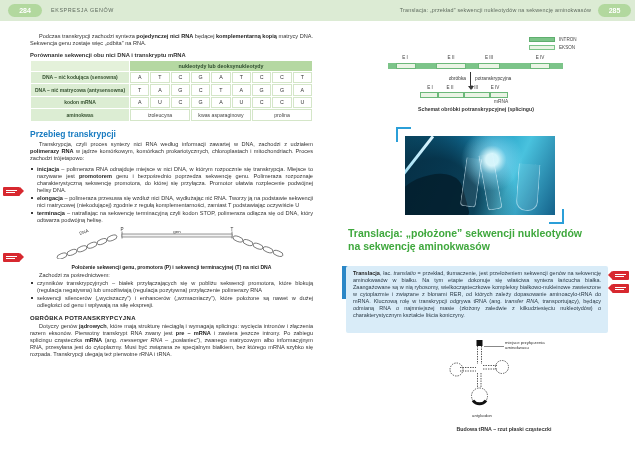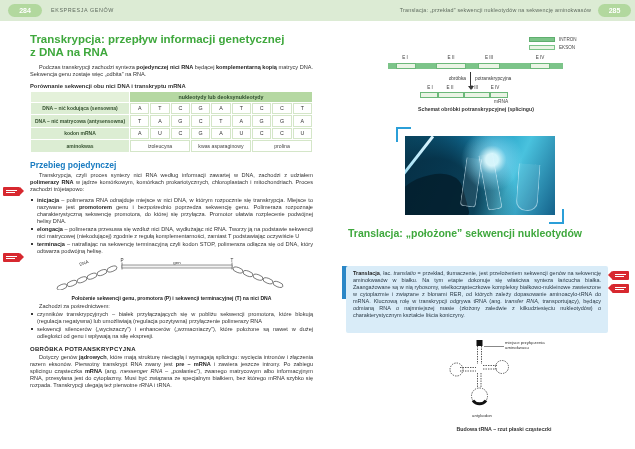--- a/index.html
+++ b/index.html
@@ -89,22 +89,20 @@
 
 <div id="canvas">
 
   <div class="topband"></div>
   <div class="pill l">284</div>
   <div class="runhead l">EKSPRESJA GENÓW</div>
   <div class="runhead r">Translacja: „przekład” sekwencji nukleotydów na sekwencję aminokwasów</div>
   <div class="pill r">285</div>
 
   <div class="lcol">
-    <h1 class="green"><span>Transkrypcja: przepływ informacji genetycznej</span><br>
-      <span>z DNA na RNA</span></h1>
 
     <p class="body ind">Podczas transkrypcji zachodzi synteza <b>pojedynczej nici RNA</b> będącej <b>komplementarną kopią</b> matrycy DNA. Sekwencja genu zostaje więc „odbita” na RNA.</p>
 
     <div class="tabletitle">Porównanie sekwencji obu nici DNA i transkryptu mRNA</div>
 
     <table class="seq">
       <colgroup>
           <col style="width:98px">
           <col span="9">
         </colgroup>
@@ -151,21 +149,21 @@
       </tr>
       <tr>
         <td class="lab">aminokwas</td>
         <td class="amino" colspan="3">izoleucyna</td>
         <td class="amino" colspan="3">kwas asparaginowy</td>
         <td class="amino" colspan="3">prolina</td>
       </tr>
     </tbody>
       </table>
 
-    <h2 class="blue">Przebieg pojedynczej</h2>
+    <h2 class="blue">Przebieg transkrypcji</h2>
     <p class="body ind">Transkrypcja, czyli proces syntezy nici RNA według informacji zawartej w DNA, zachodzi z udziałem <b>polimerazy RNA</b> w jądrze komórkowym, komórkach prokariotycznych, chloroplastach i mitochondriach. Proces zachodzi trójetapowo:</p>
     <ul class="dots">
       <li><b>inicjacja</b> – polimeraza RNA odnajduje miejsce w nici DNA, w którym rozpocznie się transkrypcja. Miejsce to nazywane jest <b>promotorem</b> genu i bezpośrednio poprzedza sekwencję genu. Polimeraza rozpoznaje charakterystyczną sekwencję promotora, do której się przyłącza. Promotor ułatwia rozplecenie podwójnej helisy DNA.</li>
       <li><b>elongacja</b> – polimeraza przesuwa się wzdłuż nici DNA, wydłużając nić RNA. Tworzy ją na podstawie sekwencji nici matrycowej (niekodującej) zgodnie z regułą komplementarności, zamiast T podstawiając oczywiście U</li>
       <li><b>terminacja</b> – natrafiając na sekwencję terminacyjną czyli kodon STOP, polimeraza odłącza się od DNA, który odtwarza podwójną helisę.</li>
     </ul>
 
     <div class="figwrap">
       <svg width="235" height="32" viewBox="0 0 235 32">
         <g stroke="#555" fill="none" stroke-width="0.7">
@@ -252,21 +250,21 @@
   <div class="photo">
     <div class="pipette"></div>
     <div class="hand"></div>
     <div class="tube" style="left:58px;top:22px;width:14px;height:48px;transform:rotate(8deg);"></div>
     <div class="tube" style="left:78px;top:18px;width:13px;height:55px;transform:rotate(-10deg);"></div>
     <div class="tube" style="left:112px;top:28px;width:20px;height:46px;transform:rotate(4deg);border-radius:0 0 10px 10px;"></div>
   </div>
   <div class="corner br"></div>
 
   <div class="rtitle"><span>Translacja: „położone” sekwencji nukleotydów</span><br>
-    </div>
+    <span>na sekwencję aminokwasów</span></div>
 
   <div class="boxaccent"></div>
   <div class="bluebox">
     <div class="txt"><b>Translacja</b>, łac. <i>translatio</i> = przekład, tłumaczenie, jest przełożeniem sekwencji genów na sekwencję aminokwasów w białku. Na tym etapie dokonuje się właściwa synteza łańcucha białka. Zaangażowane są w nią rybosomy, wielkocząsteczkowe kompleksy białkowo-nukleinowe zawieszone w cytoplazmie i związane z błonami RER, od których zależy dopasowanie aminoacylo-tRNA do mRNA. Kluczową rolę w transkrypcji odgrywa tRNA (ang. <i>transfer RNA</i>, transportujący), będący odmianą RNA o najmniejszej masie (złożony zaledwie z kilkudziesięciu nukleotydów) o charakterystycznym kształcie liścia koniczyny.</div>
   </div>
   <div class="tag left" style="left:612px;top:271px;"></div>
   <div class="tag left" style="left:612px;top:284px;"></div>
 
   <svg style="position:absolute;left:447px;top:340px;" width="66" height="76" viewBox="0 0 66 76">
     <g stroke="#555" fill="none" stroke-width="1" stroke-dasharray="1.4 1.1">

